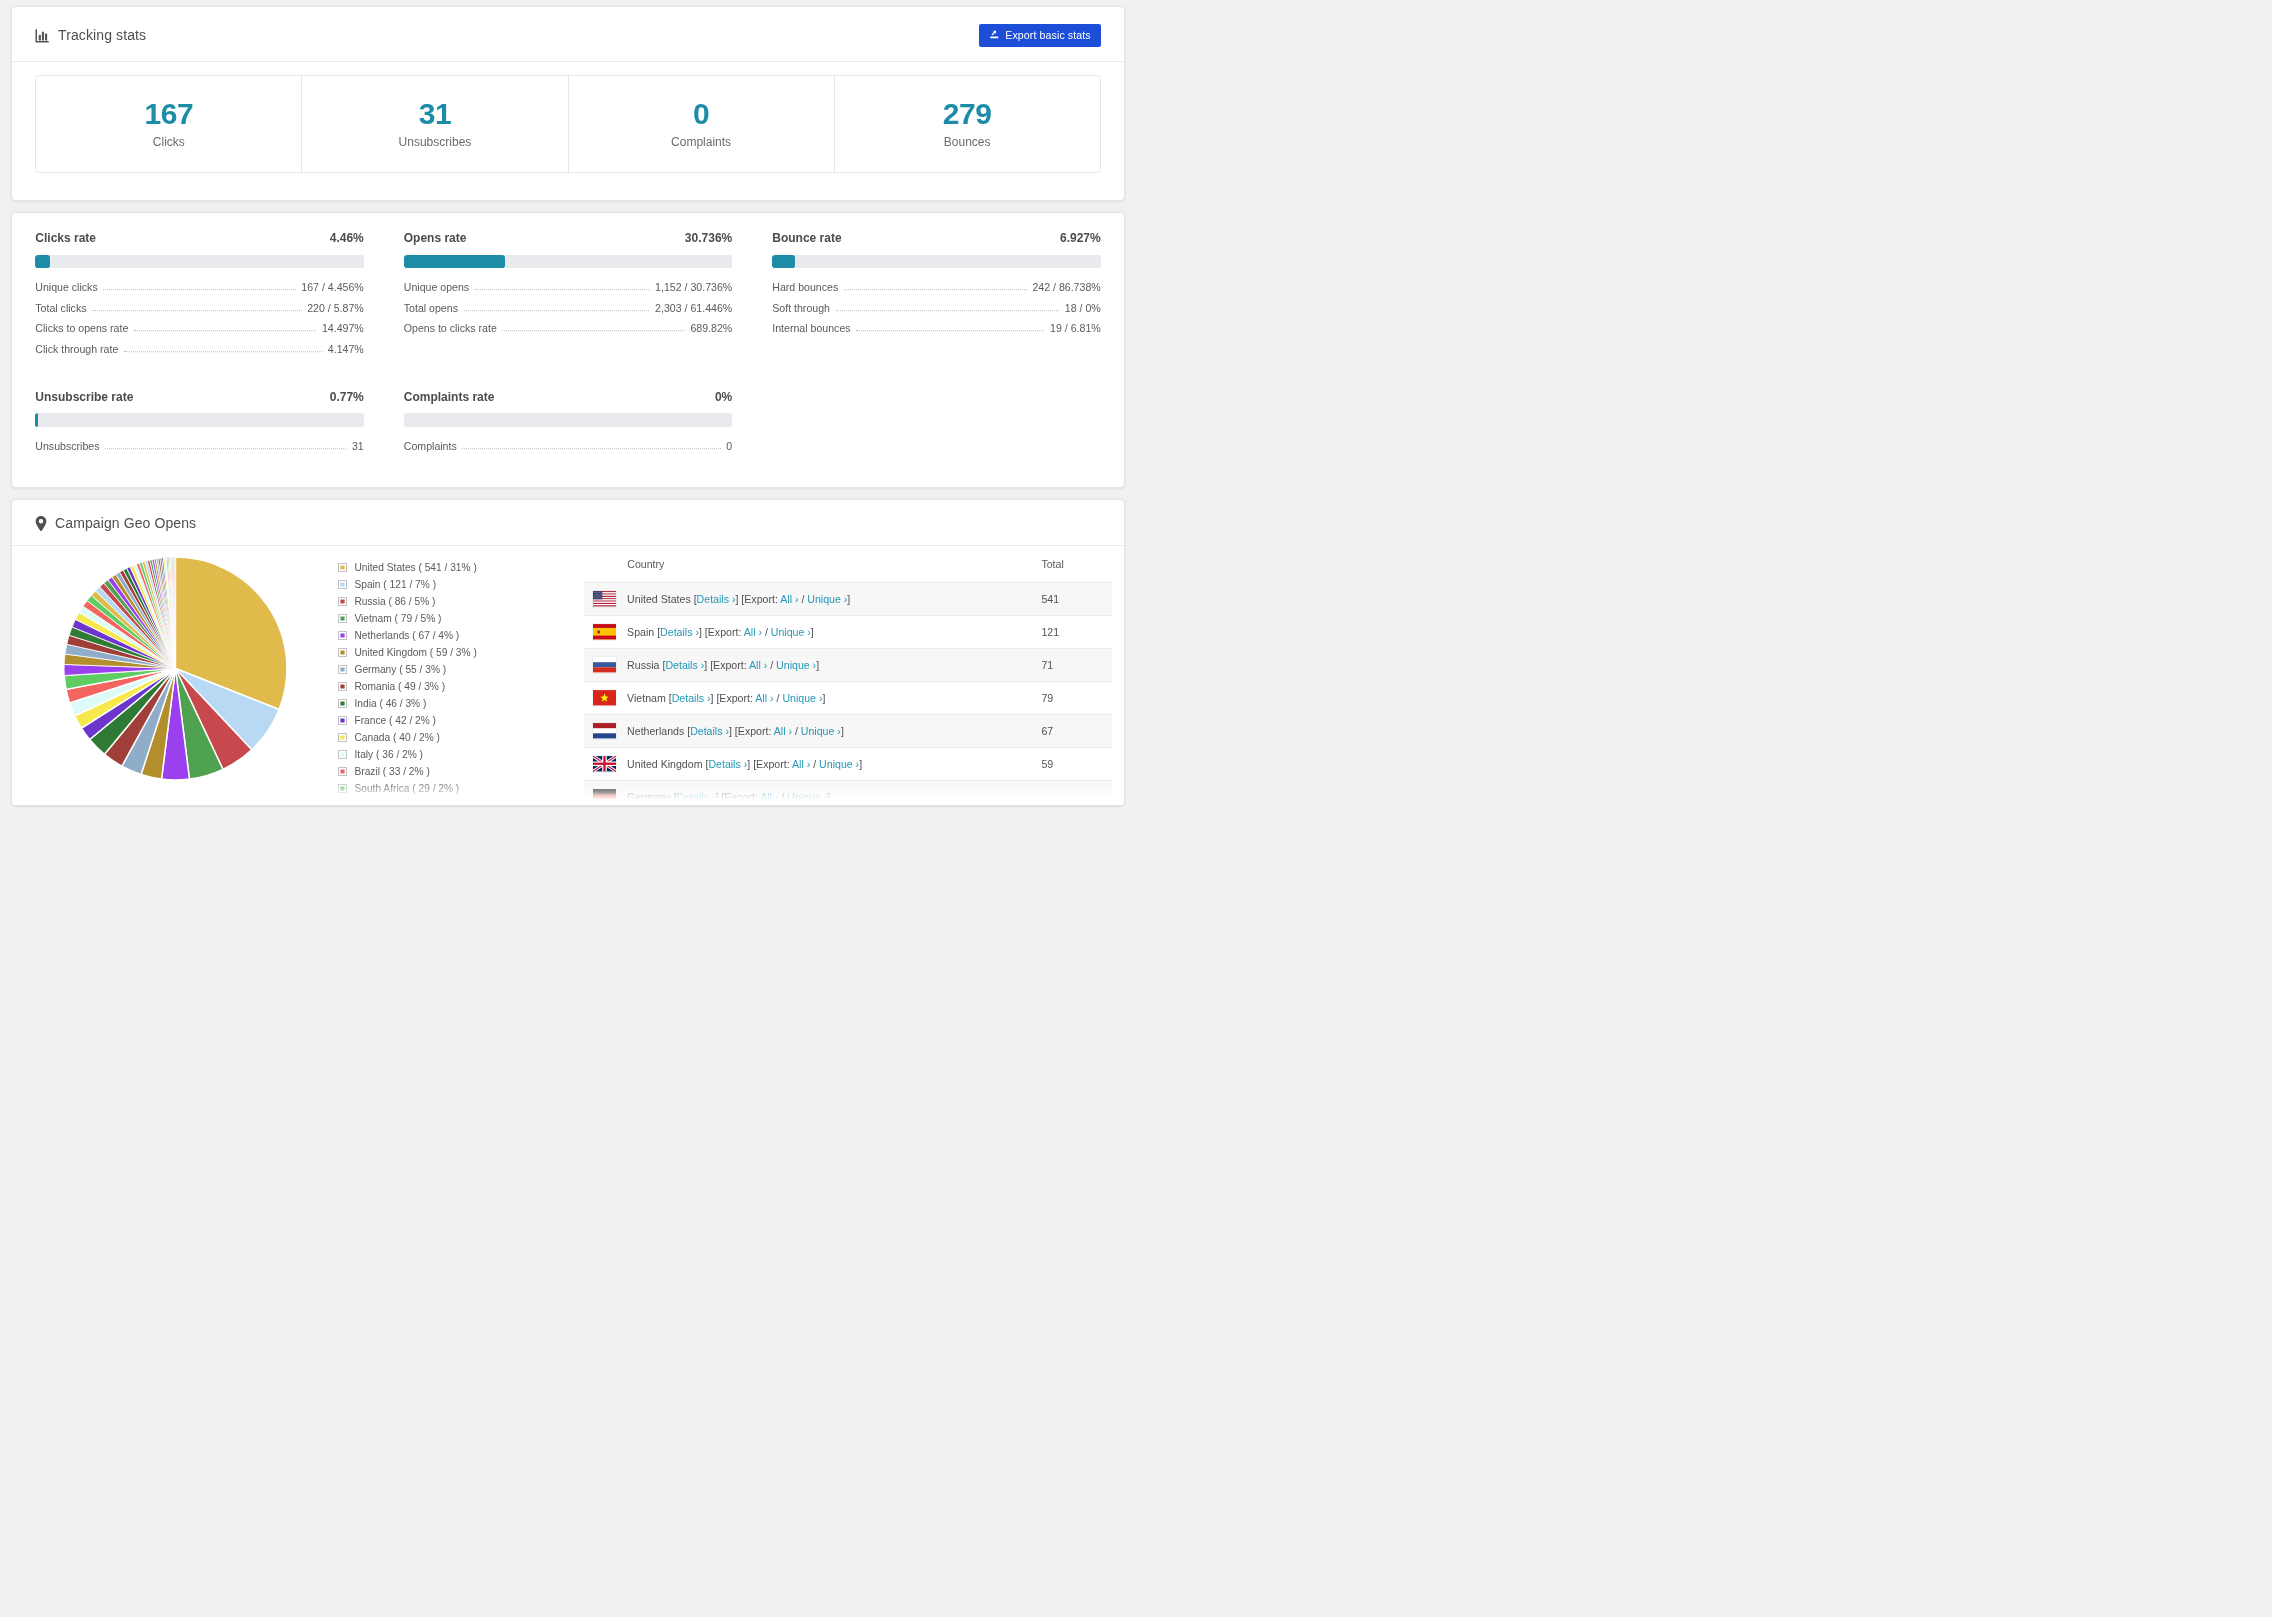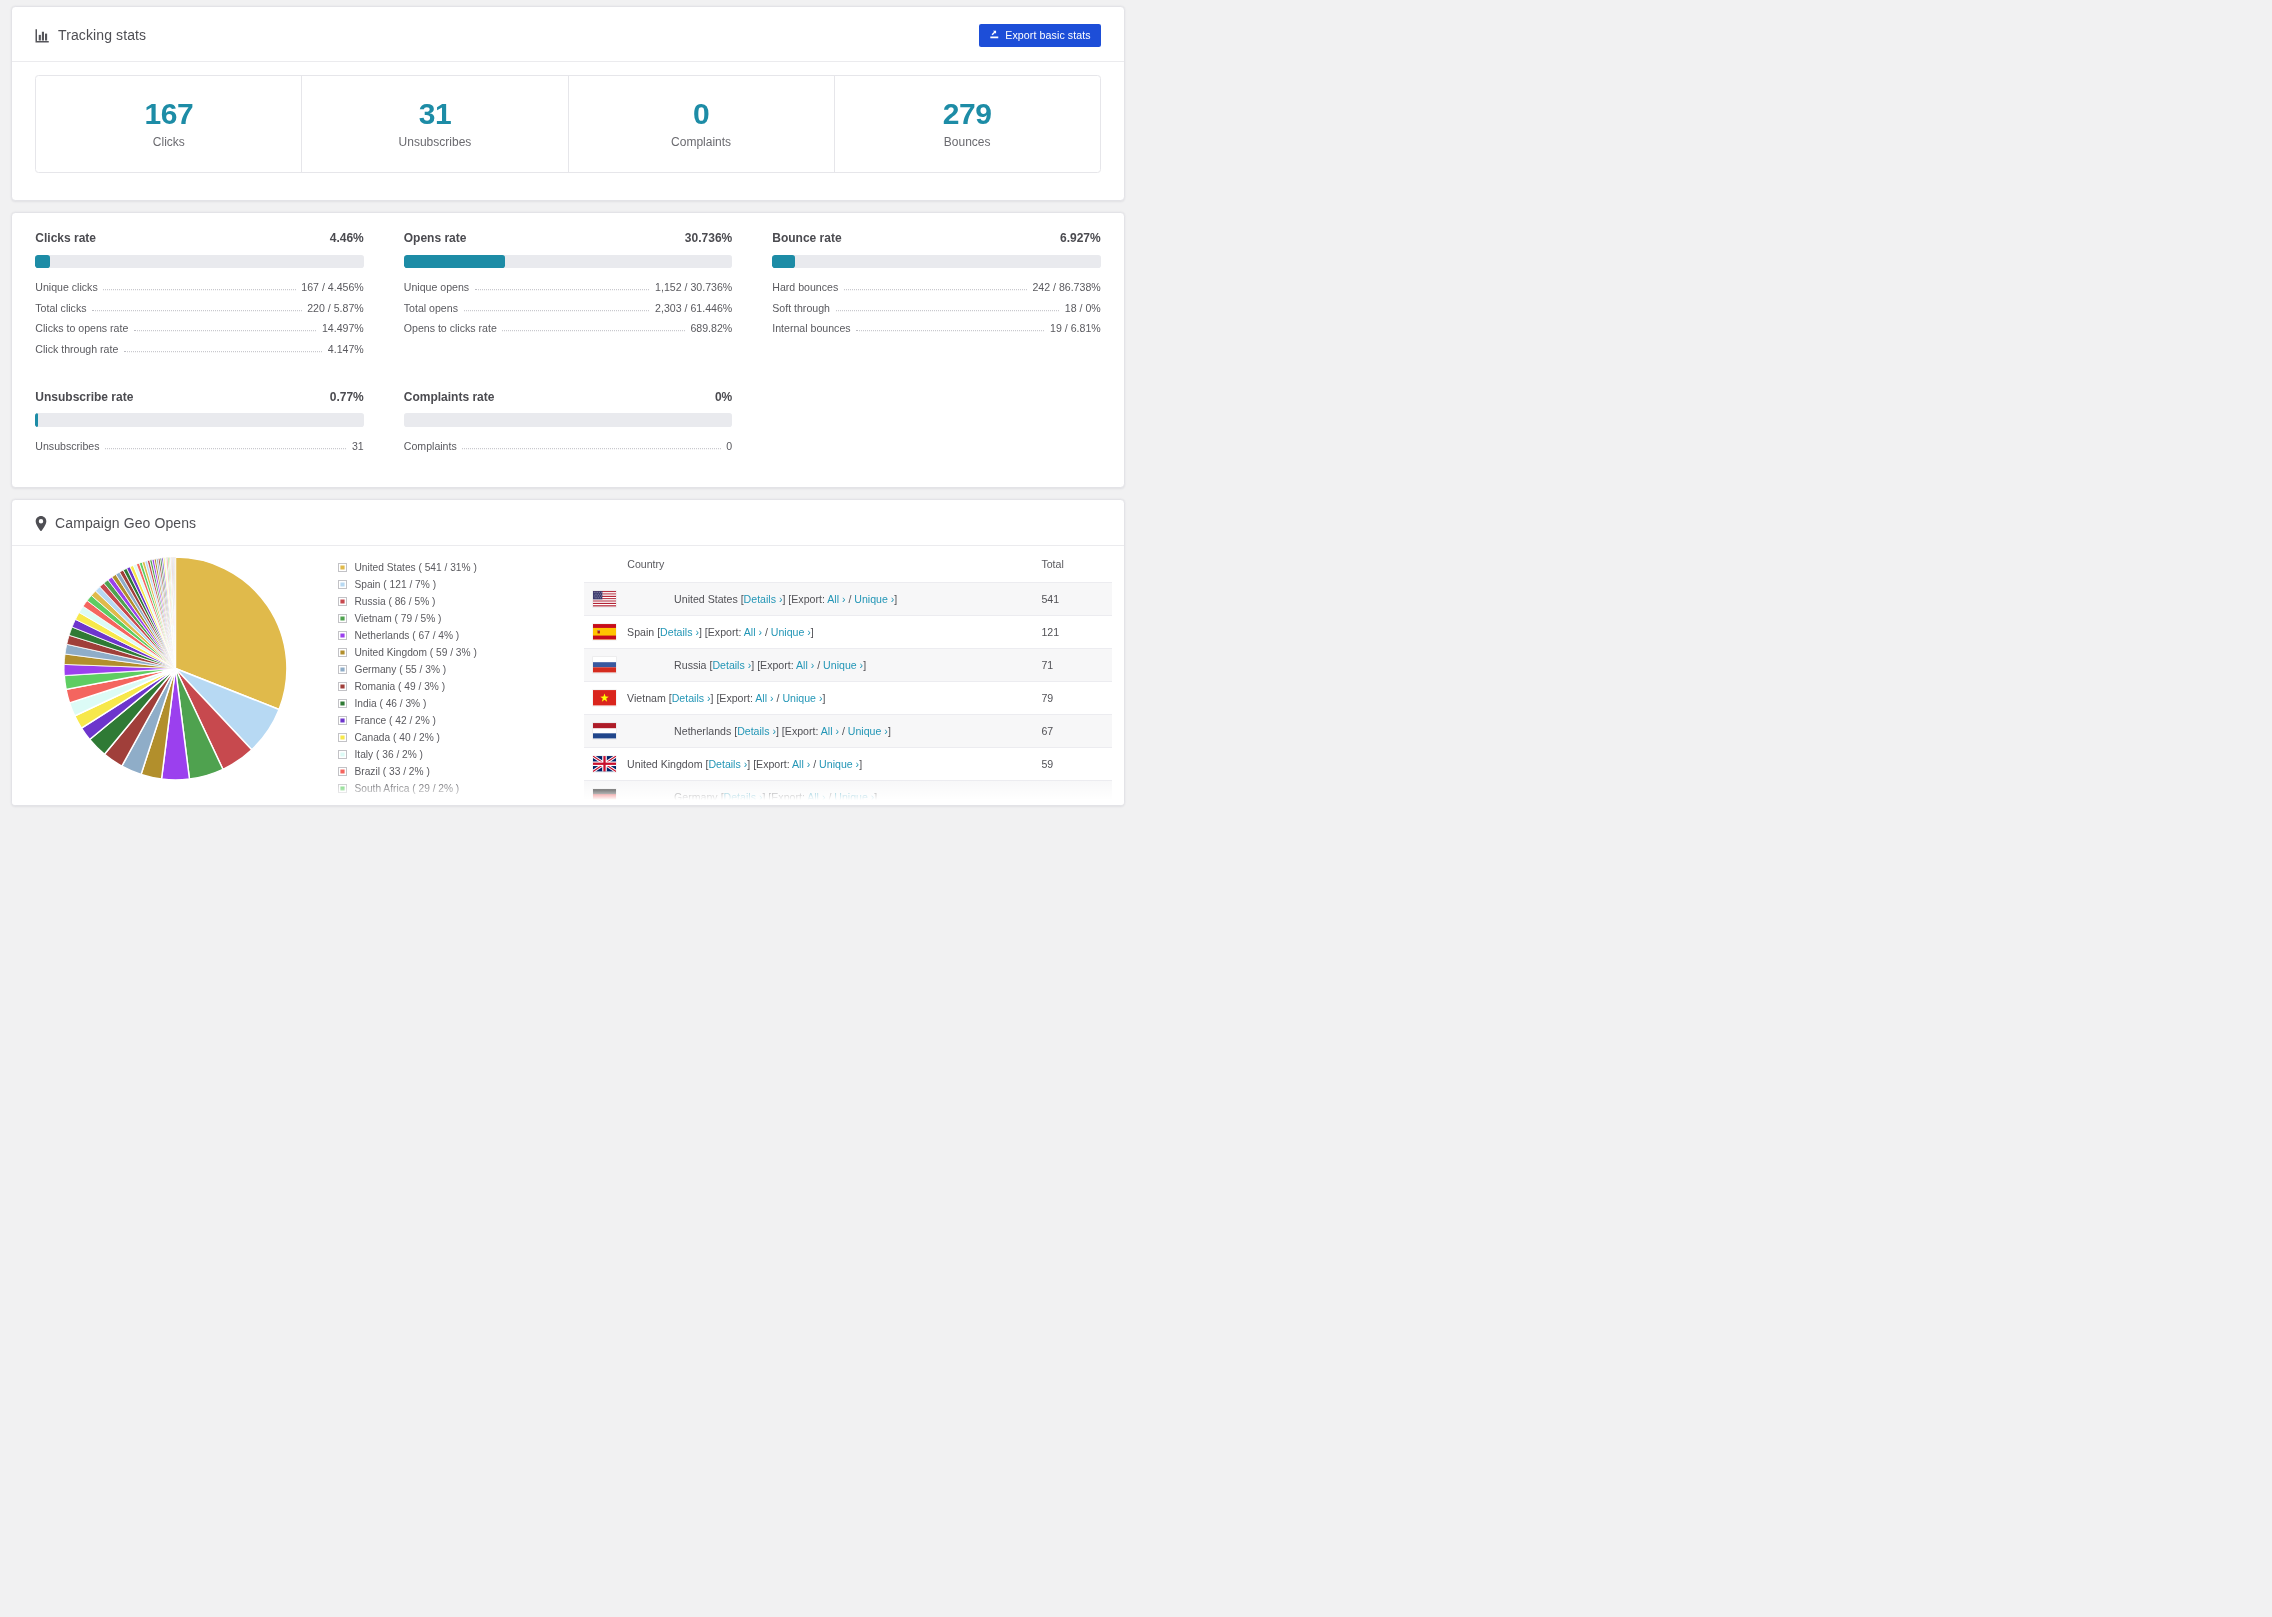--- a/index.html
+++ b/index.html
@@ -54,21 +54,21 @@
   .pie-wrap { width:326px; display:flex; justify-content:center; padding-top:6.4px; }
   .legend { width:246px; padding-top:10.6px; }
   .legend-item { display:flex; align-items:center; gap:7px; margin:6px 0 5px; font-size:10.2px; color:#5a5a5f; }
   .swatch { width:9.2px; height:9.2px; flex:0 0 9.2px; border:0.7px solid #c2c2c6; box-shadow:inset 0 0 0 1.4px #fff; }
 
   .geo-table { flex:1; padding:2.8px 11.3px 0 0; font-size:10.6px; color:#515156; }
   .thead { display:flex; padding:10px 0 11.3px; color:#5a5a5f; }
   .th-country { flex:1; padding-left:43px; }
   .th-total { width:71px; }
   .trow { display:flex; align-items:center; height:33px; border-top:0.7px solid #ececf0; padding-left:8.5px; }
-  .trow.striped { background:#f7f7f8;gap:47px; }
+  .trow.striped { background:#f7f7f8; }
   .flag { width:23px; height:15.5px; margin-right:11.3px; flex:0 0 23px; box-shadow:0 0 0 0.7px rgba(0,0,0,.06); }
   .flag svg { display:block; }
   .row-text { flex:1; }
   .lnk { color:#2396b6; text-decoration:none; cursor:pointer; }
   .row-total { width:71px; }
   .bottom-fade { position:absolute; left:0; right:0; bottom:0; height:25.4px;
     background:linear-gradient(180deg, rgba(255,255,255,0), #ffffff 80%); pointer-events:none; }
 </style>
 </head>
 <body>

